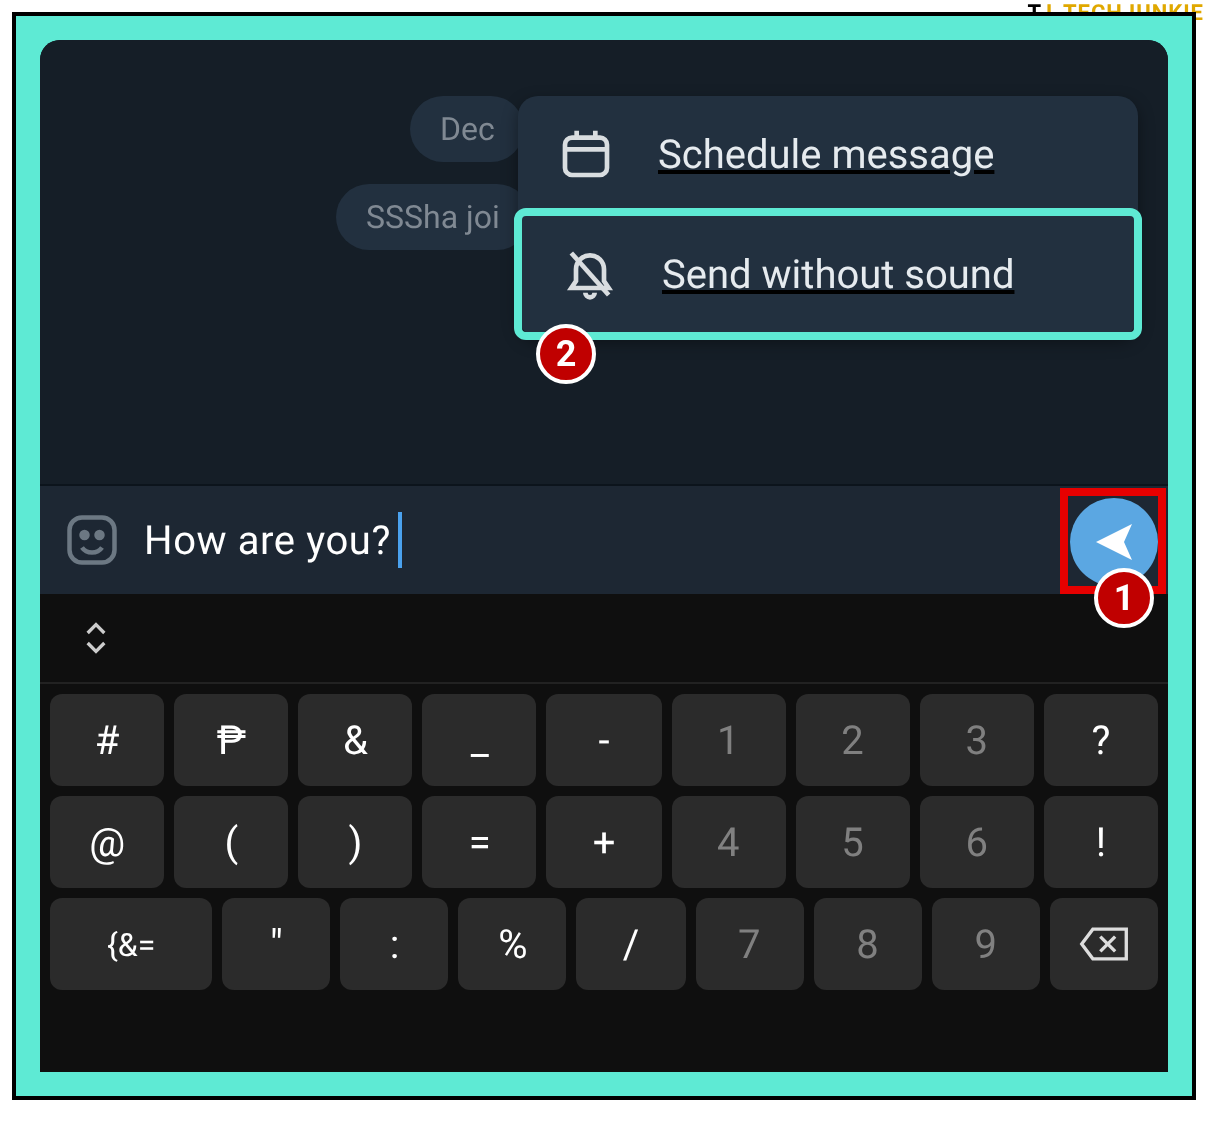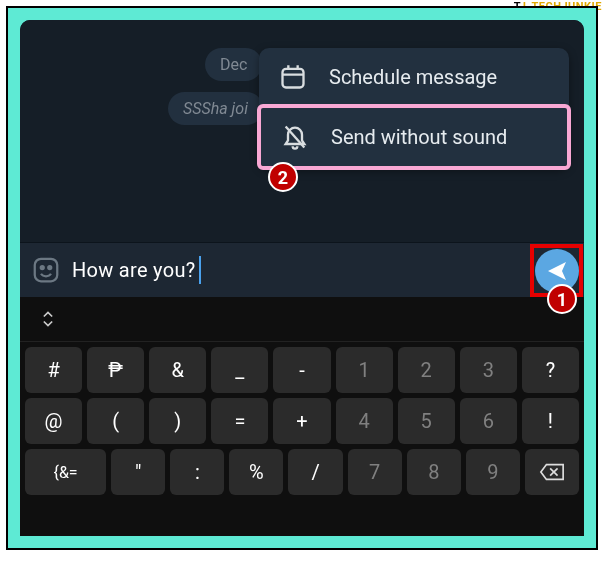--- a/index.html
+++ b/index.html
@@ -5,25 +5,25 @@
 * { box-sizing: border-box; margin: 0; padding: 0; font-family: Roboto, Arial, sans-serif; }
 body { background: #fff; width: 604px; height: 572px; overflow: hidden; }
 .frame { position: absolute; top: 6px; left: 6px; width: 592px; height: 544px; border: 2px solid #000; background: #5eead4; }
 .logo { position: absolute; top: -1px; right: 2px; font-size: 11px; font-weight: bold; letter-spacing: 0.5px; display: flex; align-items: center; color: #e0a800; }
 .logo .tj { background: #fff; color: #000; border-radius: 3px; padding: 1px 2px; font-size: 11px; margin-right: 3px; }
 .logo .tj .j { color: #e0a800; }
 .app { position: absolute; top: 12px; left: 12px; right: 12px; bottom: 12px; background: #151e27; border-radius: 10px 10px 0 0; overflow: hidden; }
 .chat-area { position: relative; height: 222px; background: #151e27; overflow: hidden; }
 .chip { position: absolute; background: #22303f; color: #808993; font-size: 16px; padding: 7px 15px; border-radius: 18px; }
 .chip1 { top: 28px; left: 185px; }
-.chip2 { top: 72px; left: 148px; font-style: italic; }
-.menu { position: absolute; top: 28px; right: 15px; width: 310px; background: #22303f; border-radius: 10px; box-shadow: 0 3px 8px rgba(0,0,0,0.4); }
+.chip2 { top: 72px; left: 148px; }
+.menu { position: absolute; top: 28px; right: 15px; width: 310px; background: #22303f; border-radius: 10px; box-shadow: 0 3px 8px rgba(0,0,0,0.4); text-decoration: underline; }
 .menu-item { display: flex; align-items: center; padding: 15px 20px; color: #e6ebef; font-size: 20px; }
 .menu-item .mi-icon { width: 28px; height: 28px; margin-right: 22px; flex-shrink: 0; }
-.menu-item.highlight { border: 4px solid #f9a8d4; border-radius: 6px; margin: -2px; }
+.menu-item.highlight { border: 4px solid #5eead4; border-radius: 6px; margin: -2px; }
 .badge { position: absolute; width: 30px; height: 30px; border-radius: 50%; background: #c00000; border: 2px solid #fff; color: #fff; font-weight: bold; font-size: 18px; display: flex; align-items: center; justify-content: center; z-index: 10; }
 .badge2 { top: 142px; left: 248px; }
 .badge1 { top: 264px; right: 7px; }
 .input-row { position: relative; display: flex; align-items: center; height: 55px; background: #1d2733; border-top: 1px solid #0c141c; }
 .emoji-btn { width: 52px; height: 52px; display: flex; align-items: center; justify-content: center; }
 .input-text { flex: 1; color: #fff; font-size: 20px; letter-spacing: 0.3px; display: flex; align-items: center; }
 .cursor { width: 2px; height: 28px; background: #4aa1ed; margin-left: 3px; }
 .send-btn { position: absolute; right: 1px; top: 1px; width: 53px; height: 53px; border: 4px solid #e60000; display: flex; align-items: center; justify-content: center; z-index: 5; }
 .send-circle { width: 44px; height: 44px; background: #5ba7e2; border-radius: 50%; display: flex; align-items: center; justify-content: center; }
 .keyboard { background: #0f0f0f; height: 259px; }

